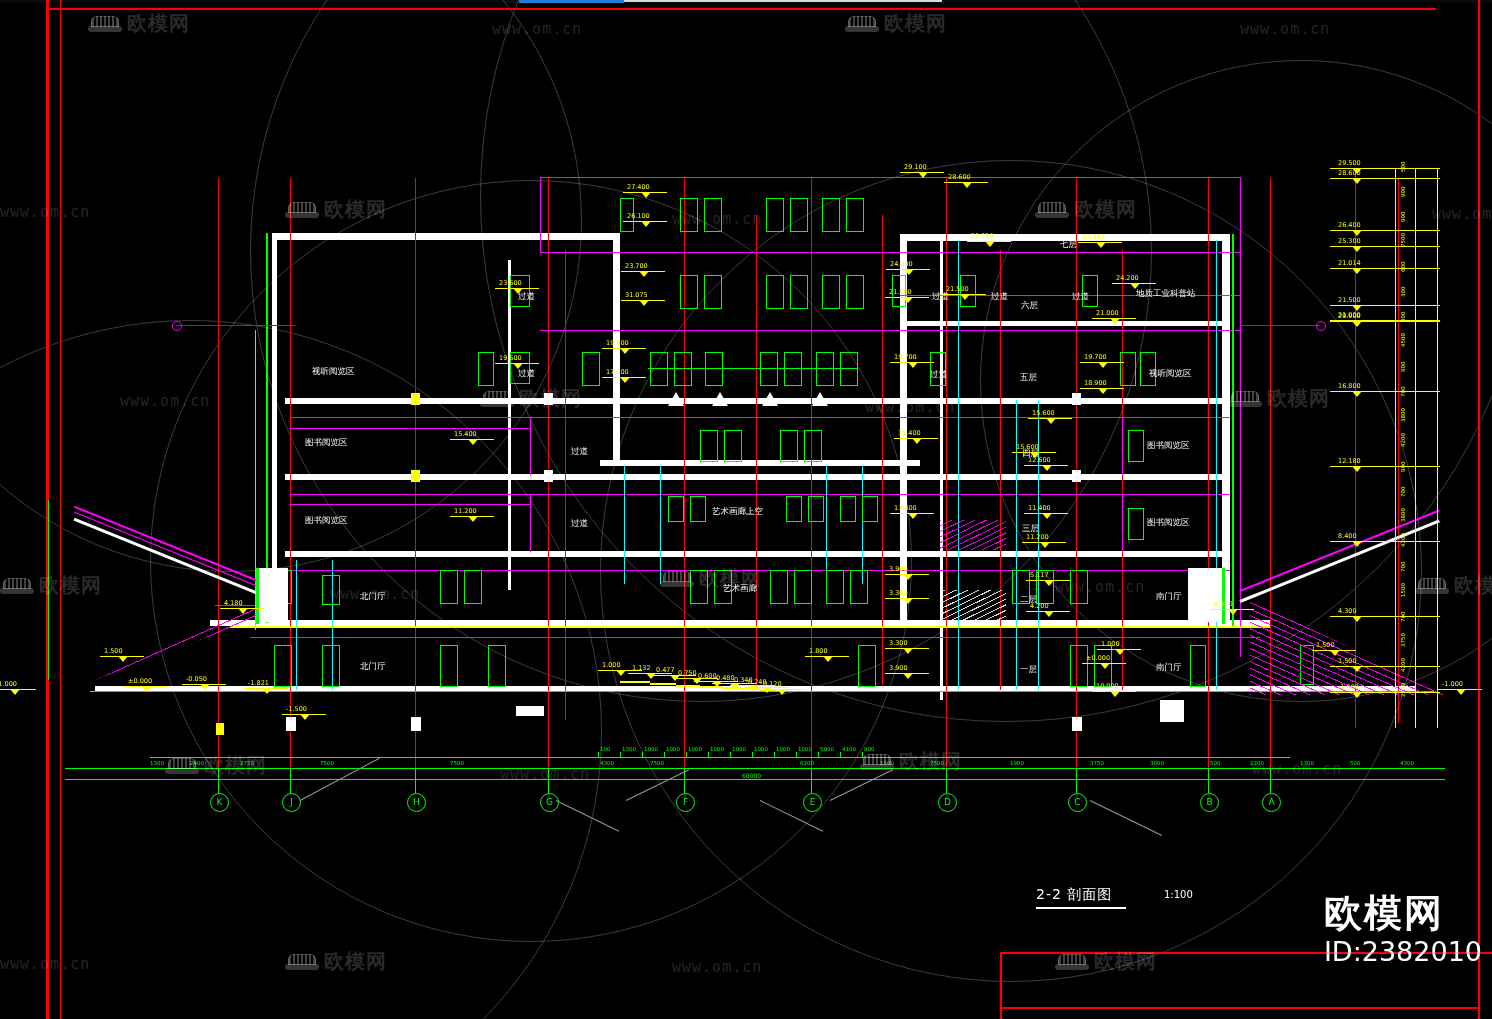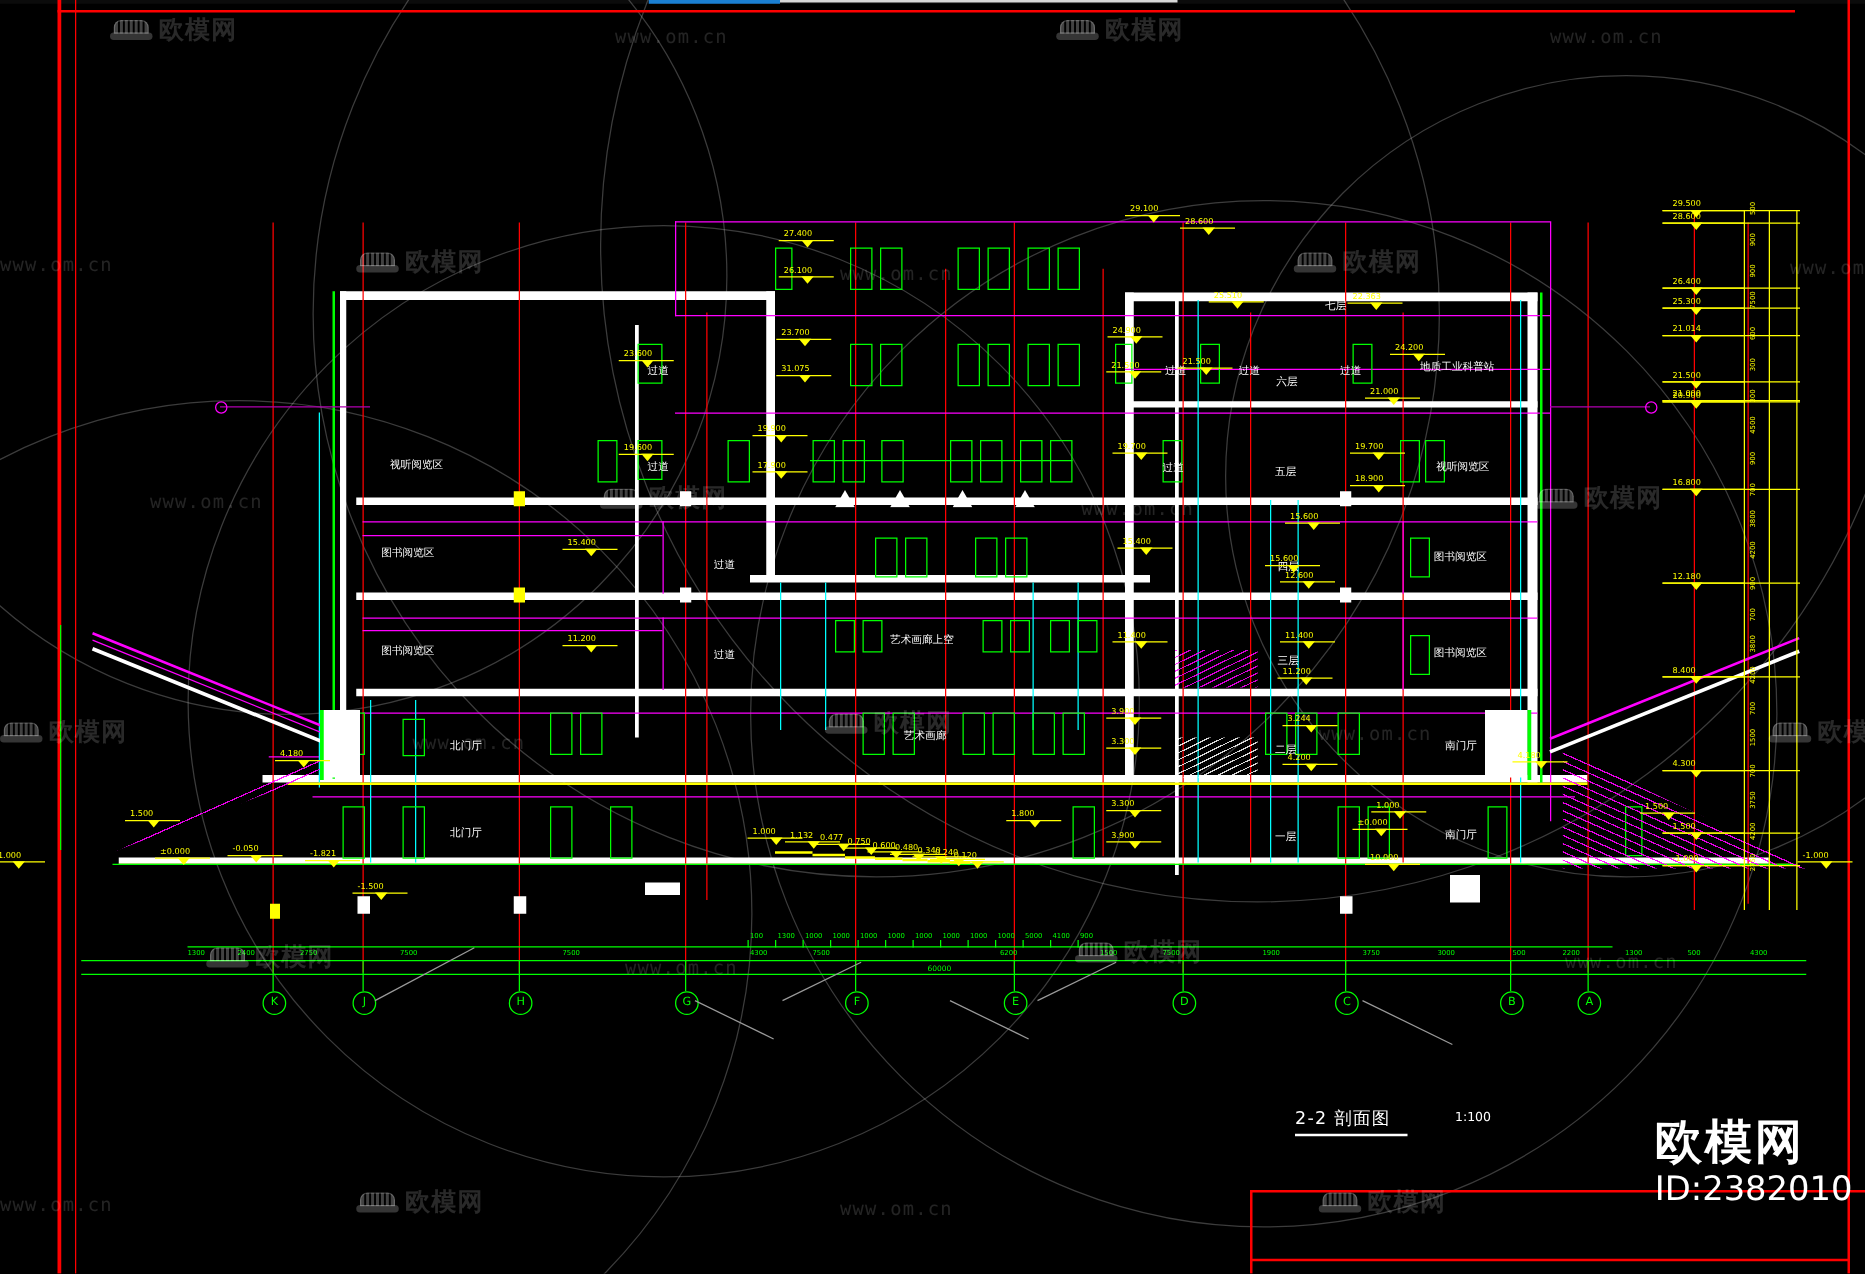--- a/index.html
+++ b/index.html
@@ -480,21 +480,21 @@
         <span class="val">3.900</span>
       </div>
       <div class="elev" style="left: 903px; top: 590px;">
         <span class="bar"></span>
         <span class="tri"></span>
         <span class="val">3.300</span>
       </div>
       <div class="elev" style="left: 1044px; top: 572px;">
         <span class="bar"></span>
         <span class="tri"></span>
-        <span class="val">3.244</span>
+        <span class="val">5.117</span>
       </div>
       <div class="elev" style="left: 1044px; top: 603px;">
         <span class="bar"></span>
         <span class="tri"></span>
         <span class="val">4.200</span>
       </div>
       <div class="elev" style="left: 1228px; top: 601px;">
         <span class="bar"></span>
         <span class="tri"></span>
         <span class="val">4.180</span>

